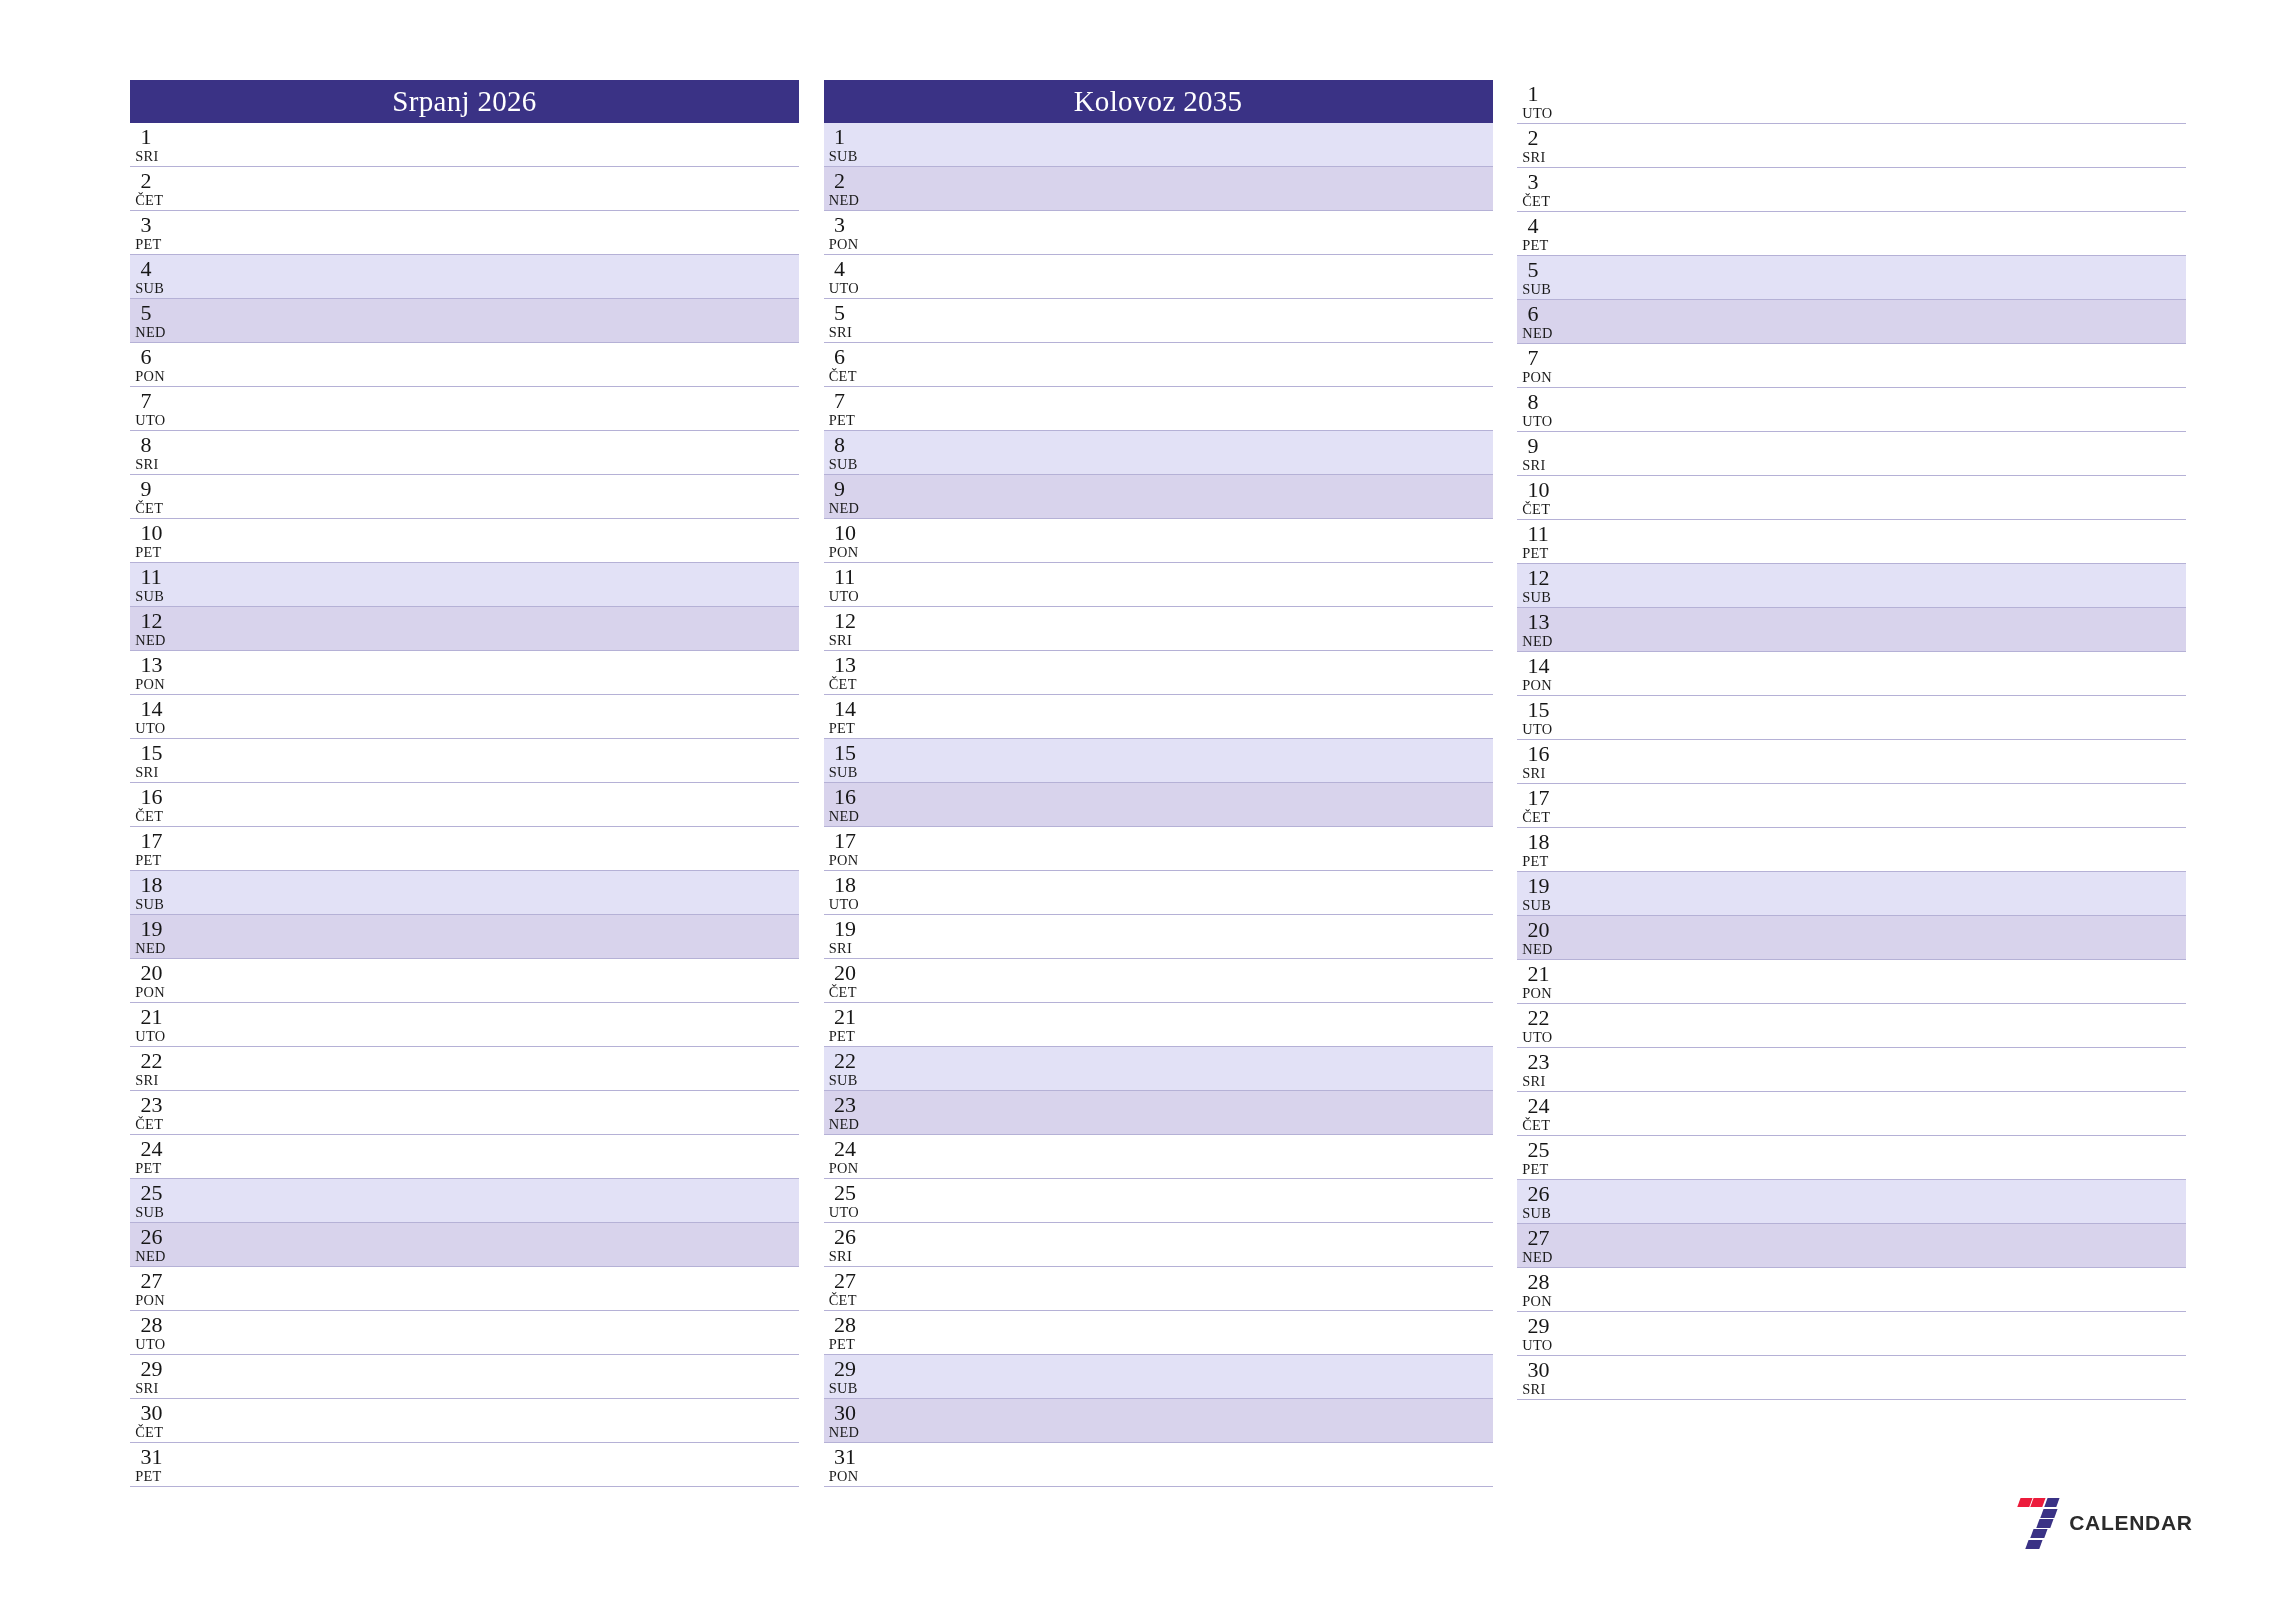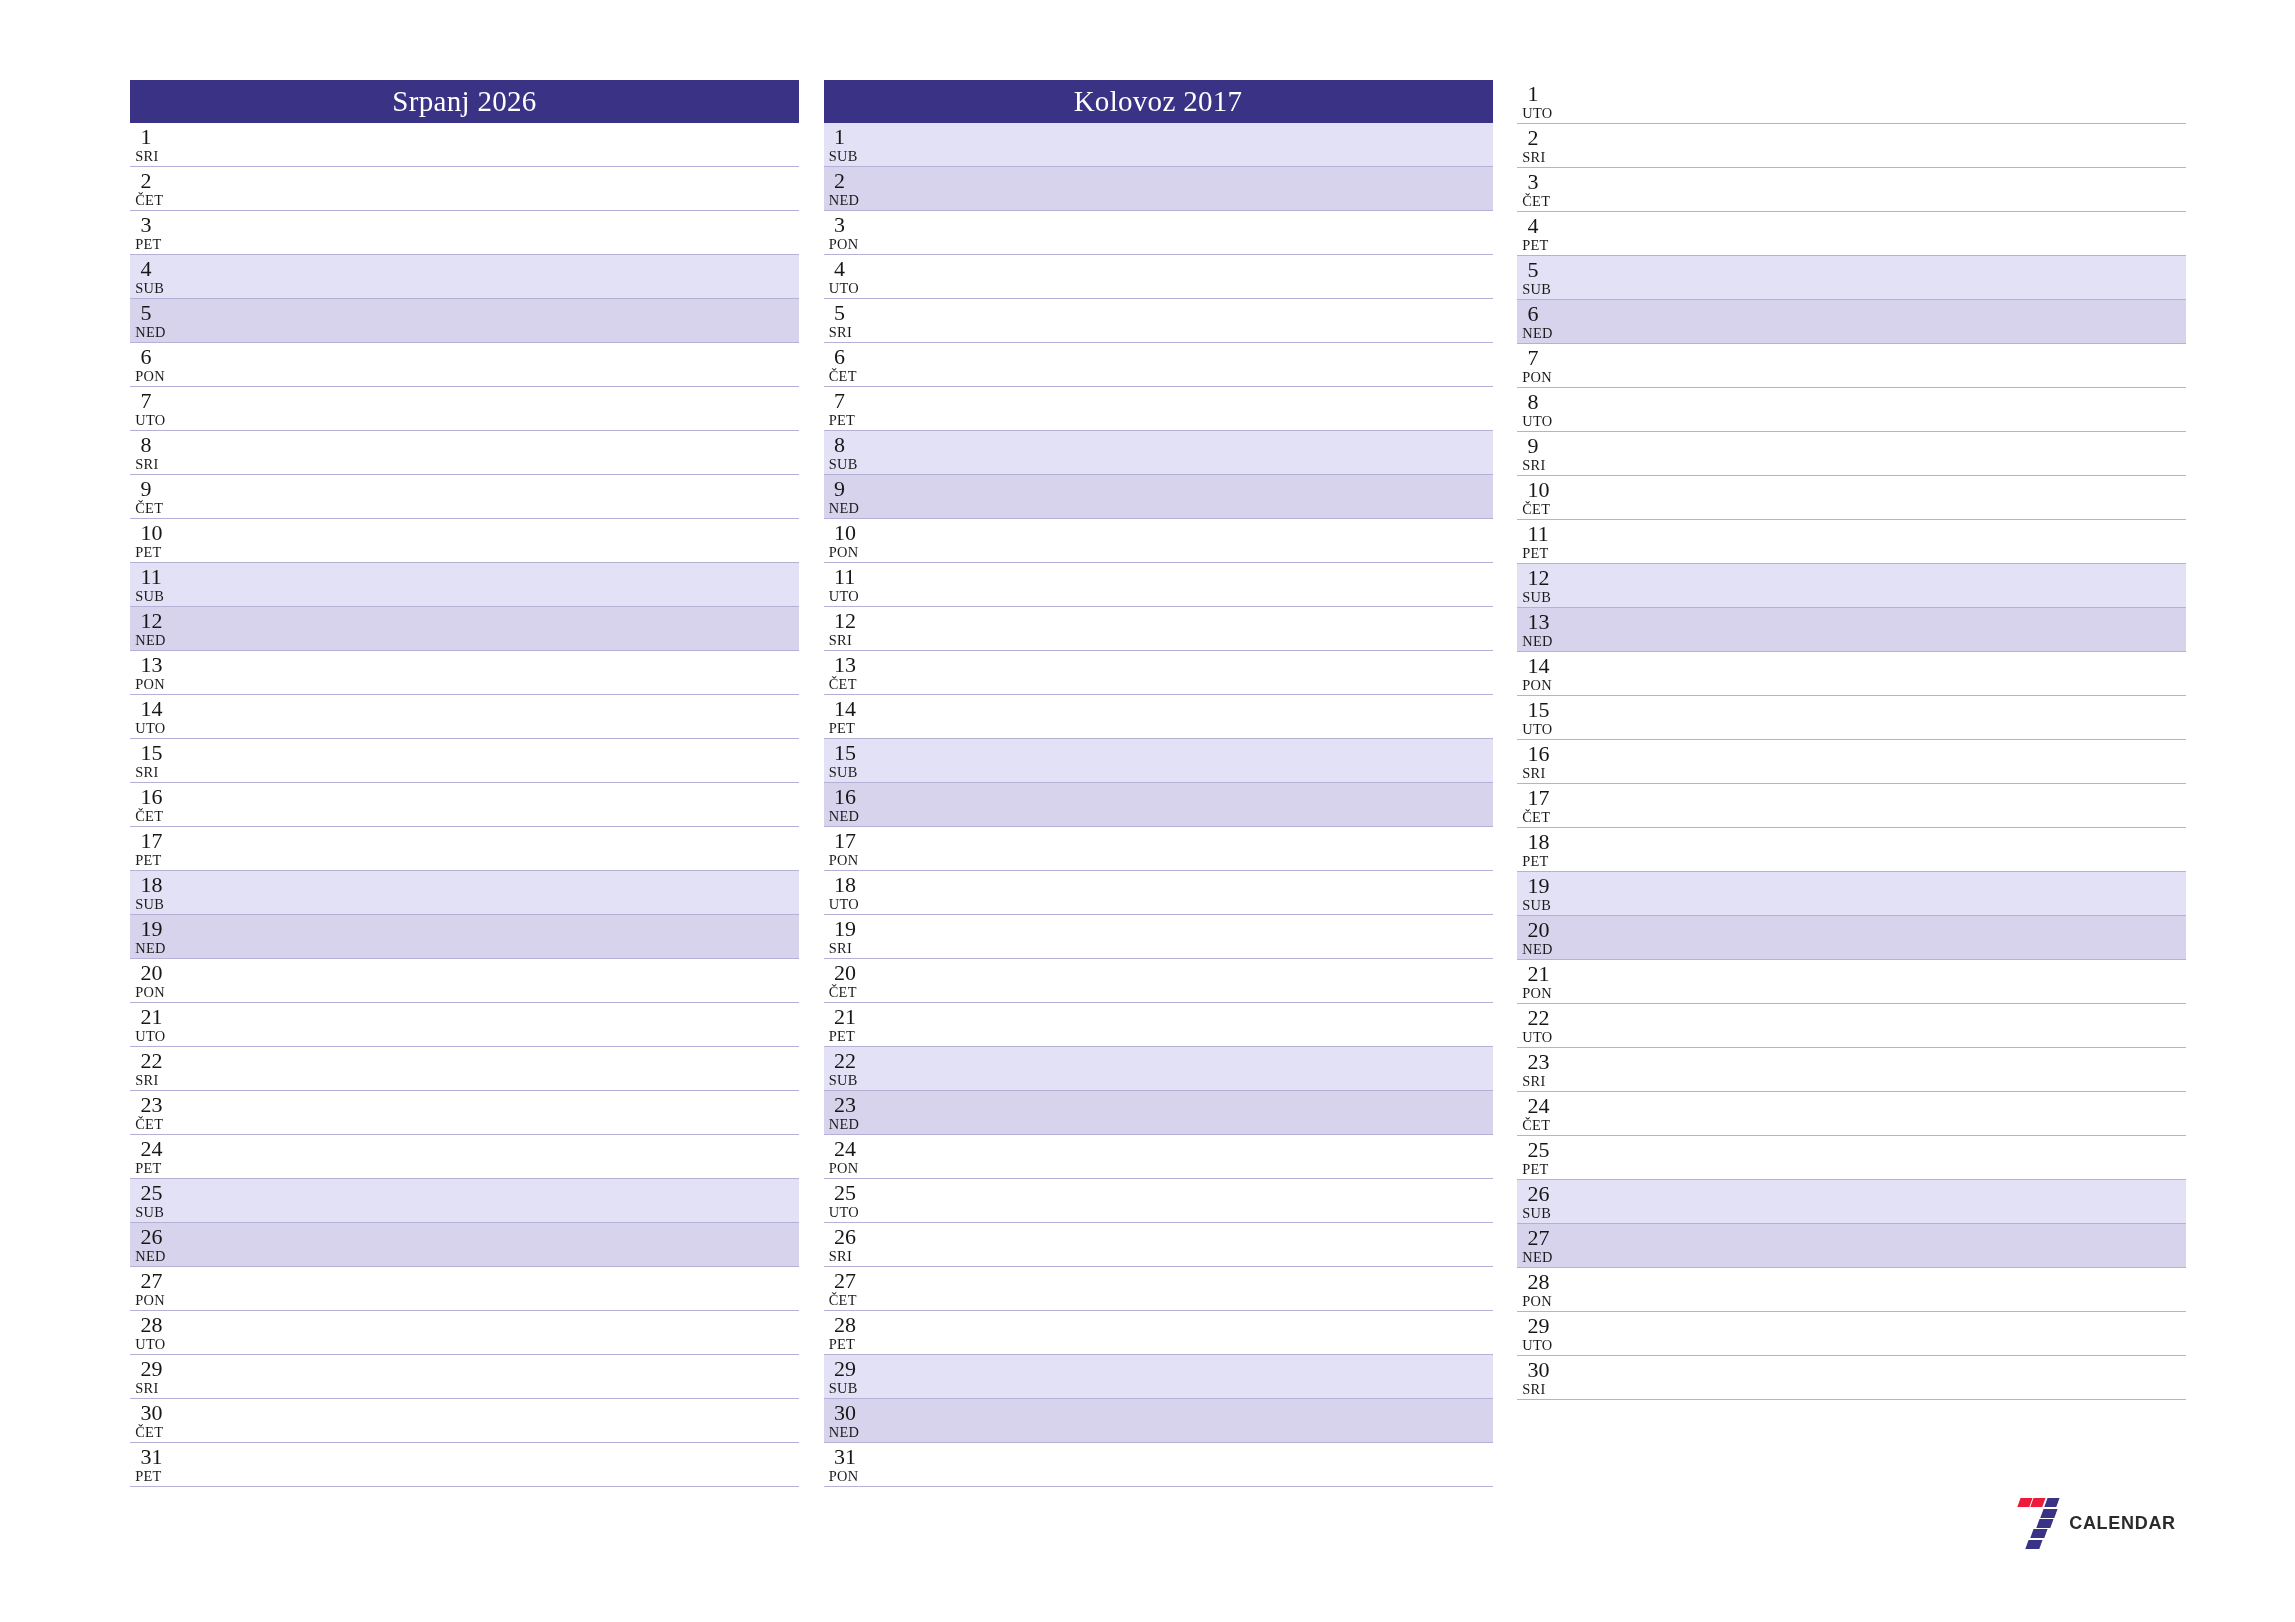--- a/index.html
+++ b/index.html
@@ -104,21 +104,21 @@
     height: 50px;
     position: relative;
   }
   .bar {
     position: absolute;
     transform: skewX(-20deg);
   }
   #logo-text {
     font-family: "Liberation Sans", "DejaVu Sans", sans-serif;
     font-weight: bold;
-    font-size: 18px;
+    font-size: 21px;
     letter-spacing: 0.7px;
     color: #2b2b2b;
   }
 </style>
 </head>
 <body>
 
 <div id="page">
 
   <div id="columns">
@@ -245,21 +245,21 @@
             <div class="day-num">30</div>
             <div class="day-name">ČET</div>
           </div>
           <div class="day-row" style="border-bottom-color: rgb(181, 177, 214);">
             <div class="day-num">31</div>
             <div class="day-name">PET</div>
           </div>
         </div>
       </div>
       <div class="month-col">
-        <div class="month-header" style="background: rgb(58, 50, 133); color: rgb(255, 255, 255);">Kolovoz 2017</div>
+        <div class="month-header" style="background: rgb(58, 50, 133); color: rgb(255, 255, 255);">Kolovoz 2035</div>
         <div class="days-list">
           <div class="day-row sat" style="border-bottom-color: rgb(181, 177, 214); background: rgb(226, 225, 246);">
             <div class="day-num">1</div>
             <div class="day-name">SUB</div>
           </div>
           <div class="day-row sun" style="border-bottom-color: rgb(181, 177, 214); background: rgb(216, 211, 236);">
             <div class="day-num">2</div>
             <div class="day-name">NED</div>
           </div>
           <div class="day-row" style="border-bottom-color: rgb(181, 177, 214);">

